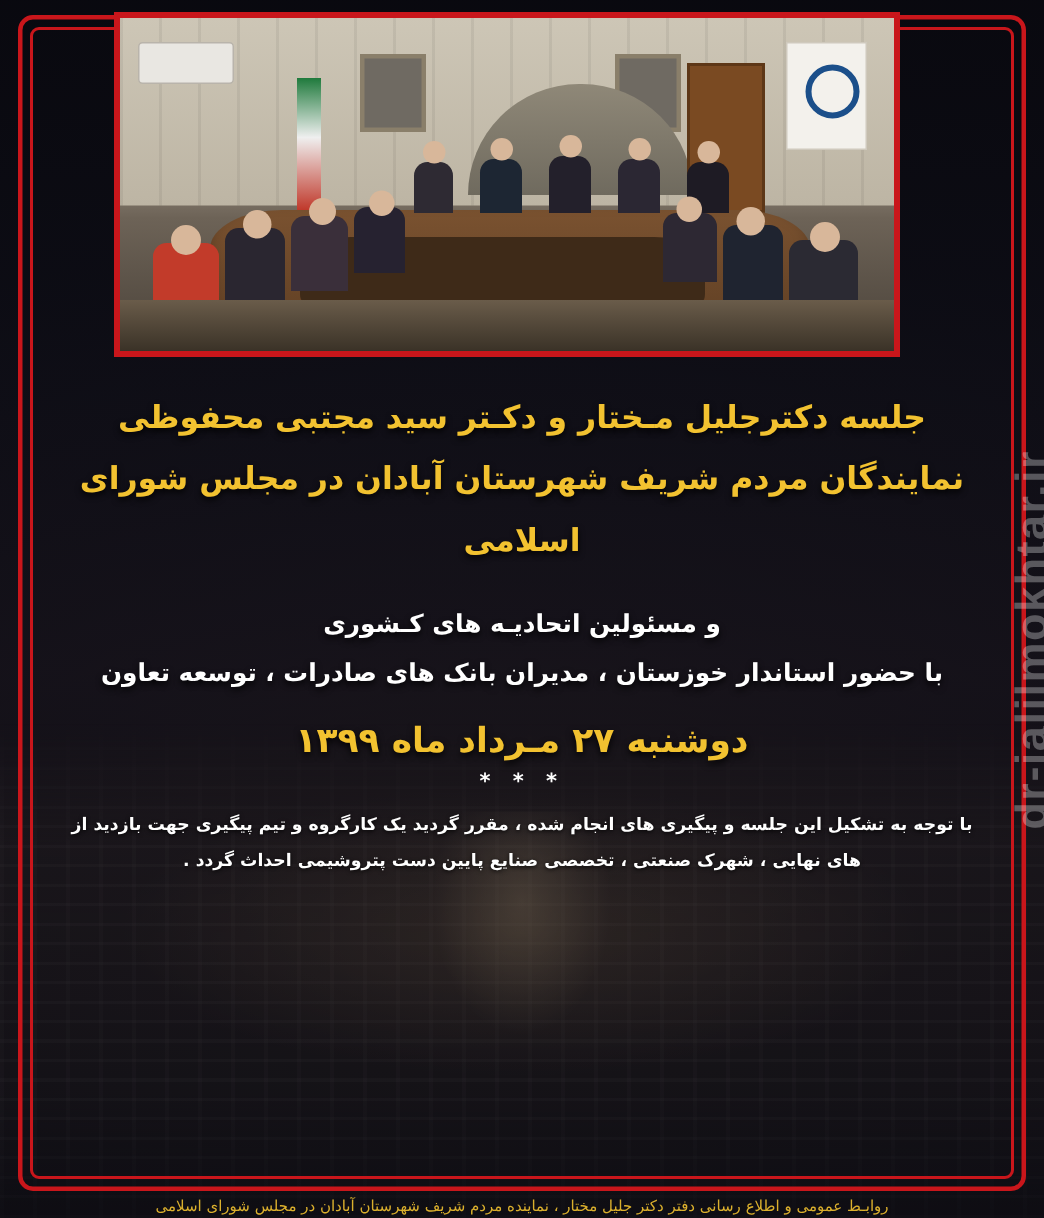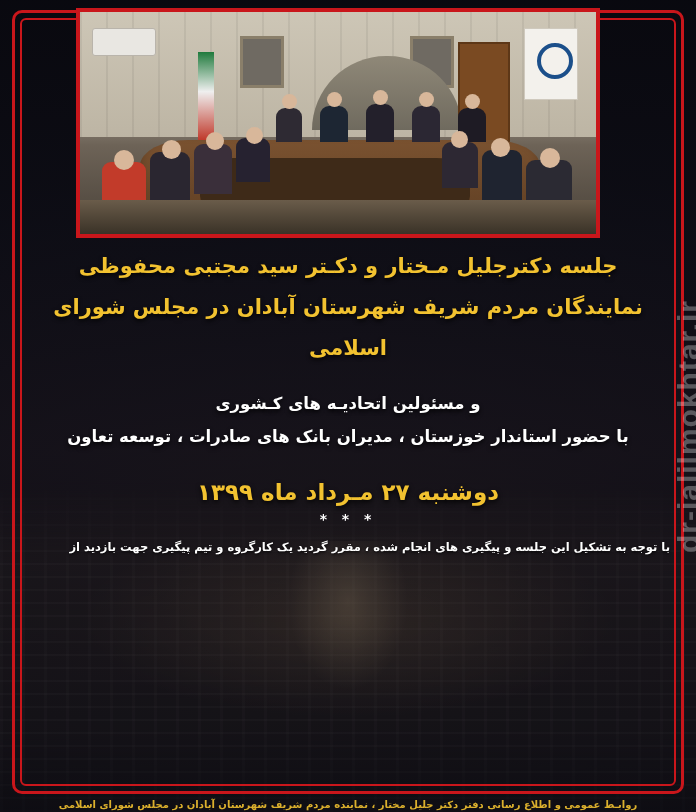--- a/index.html
+++ b/index.html
@@ -140,37 +140,38 @@
       <div class="ph-head" style="right:86px;top:126px;width:19px;height:19px;"></div>
       <div class="ph-person" style="right:118px;top:130px;width:36px;height:46px;background:#2d2833;"></div>
       <div class="ph-head" style="right:128px;top:119px;width:17px;height:17px;"></div>
 
       <div class="ph-bottom"></div>
     </div>
   </div>
 
   <div style="position:absolute;left:26px;right:26px;top:246px;text-align:center;">
 
-    <div style="color:#f2c230;font-weight:bold;font-size:21px;line-height:1.95;text-shadow:0 2px 4px rgba(0,0,0,.85);">
+    <div style="color:#f2c230;font-weight:bold;font-size:21px;line-height:1.95;text-shadow:0 2px 4px rgba(0,0,0,.85);margin-top:12px;">
       <div>جلسه دکترجلیل مـختار و دکـتر سید مجتبی محفوظی</div>
       <div>نمایندگان مردم شریف شهرستان آبادان در مجلس شورای اسلامی</div>
     </div>
 
     <div style="margin-top:18px;color:#ffffff;font-weight:bold;font-size:16.5px;line-height:2.0;text-shadow:0 2px 4px rgba(0,0,0,.85);">
       <div>و مسئولین اتحادیـه های کـشوری</div>
       <div>با حضور استاندار خوزستان ، مدیران بانک های صادرات ، توسعه تعاون</div>
     </div>
 
-    <div style="margin-top:26px;color:#f2c230;font-weight:bold;font-size:23px;letter-spacing:1px;text-shadow:0 2px 5px rgba(0,0,0,.9);">دوشنبه  ۲۷  مـرداد ماه  ۱۳۹۹</div>
+    <div style="margin-top:16px;color:#f2c230;font-weight:bold;font-size:23px;letter-spacing:1px;text-shadow:0 2px 5px rgba(0,0,0,.9);">دوشنبه  ۲۷  مـرداد ماه  ۱۳۹۹</div>
 
 
     <div style="margin-top:6px;color:#ffffff;font-weight:bold;font-size:14px;letter-spacing:5px;">*     *     *</div>
 
-    <div style="margin-top:8px;color:#ffffff;font-weight:bold;font-size:11.5px;line-height:2.1;text-shadow:0 1px 3px rgba(0,0,0,.9);text-align:right;">
+    <div style="margin-top:8px;color:#ffffff;font-weight:bold;font-size:11.5px;line-height:2.1;text-shadow:0 1px 3px rgba(0,0,0,.9);">
       <div>با توجه به تشکیل این جلسه و پیگیری های انجام شده ، مقرر گردید یک کارگروه و تیم پیگیری جهت بازدید از</div>
+      <div>های نهایی ، شهرک صنعتی ، تخصصی صنایع پایین دست پتروشیمی احداث گردد .</div>
     </div>
   </div>
 
-  <div style="position:absolute;left:14px;right:14px;bottom:2px;text-align:center;color:#f2c230;font-weight:bold;font-size:10px;opacity:.9;">روابـط عمومی و اطلاع رسانی دفتر دکتر جلیل مختار ، نماینده مردم شریف شهرستان آبادان در مجلس شورای اسلامی</div>
+  <div style="position:absolute;left:14px;right:14px;bottom:2px;text-align:center;color:#f2c230;font-weight:normal;font-size:10px;opacity:.9;">روابـط عمومی و اطلاع رسانی دفتر دکتر جلیل مختار ، نماینده مردم شریف شهرستان آبادان در مجلس شورای اسلامی</div>
 
   <div style="position:absolute;right:24px;top:300px;transform:rotate(-90deg);transform-origin:100% 0;color:rgba(255,255,255,.30);font-size:30px;font-weight:bold;letter-spacing:1px;white-space:nowrap;font-family:'Liberation Sans',sans-serif;direction:ltr;">dr-jalilmokhtar.ir</div>
 
 </div>
 
 </body></html>

